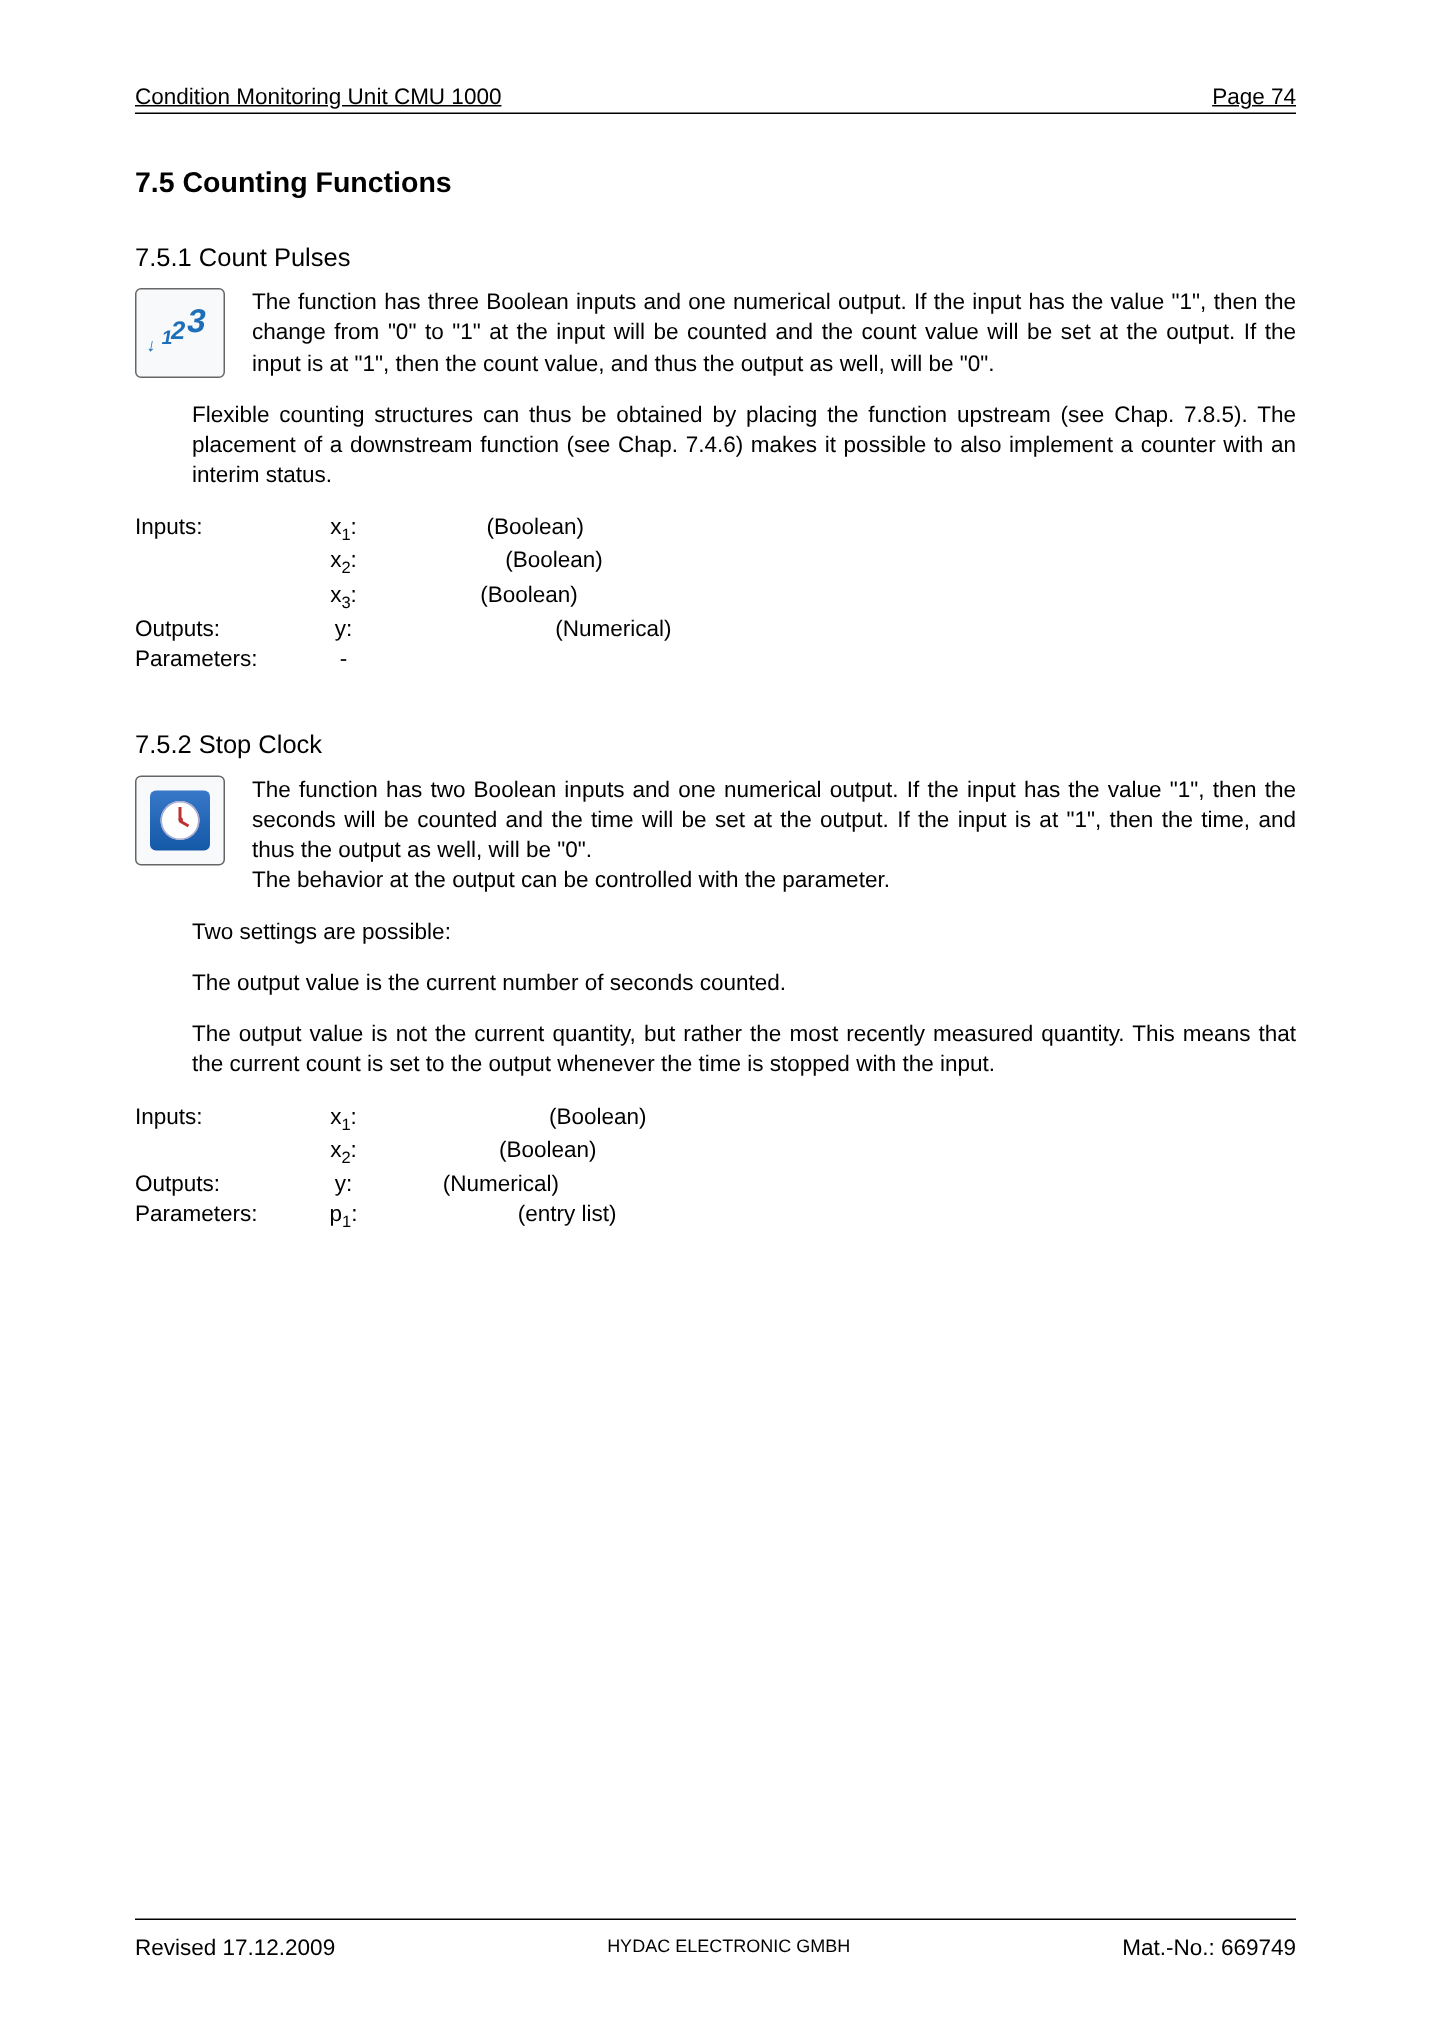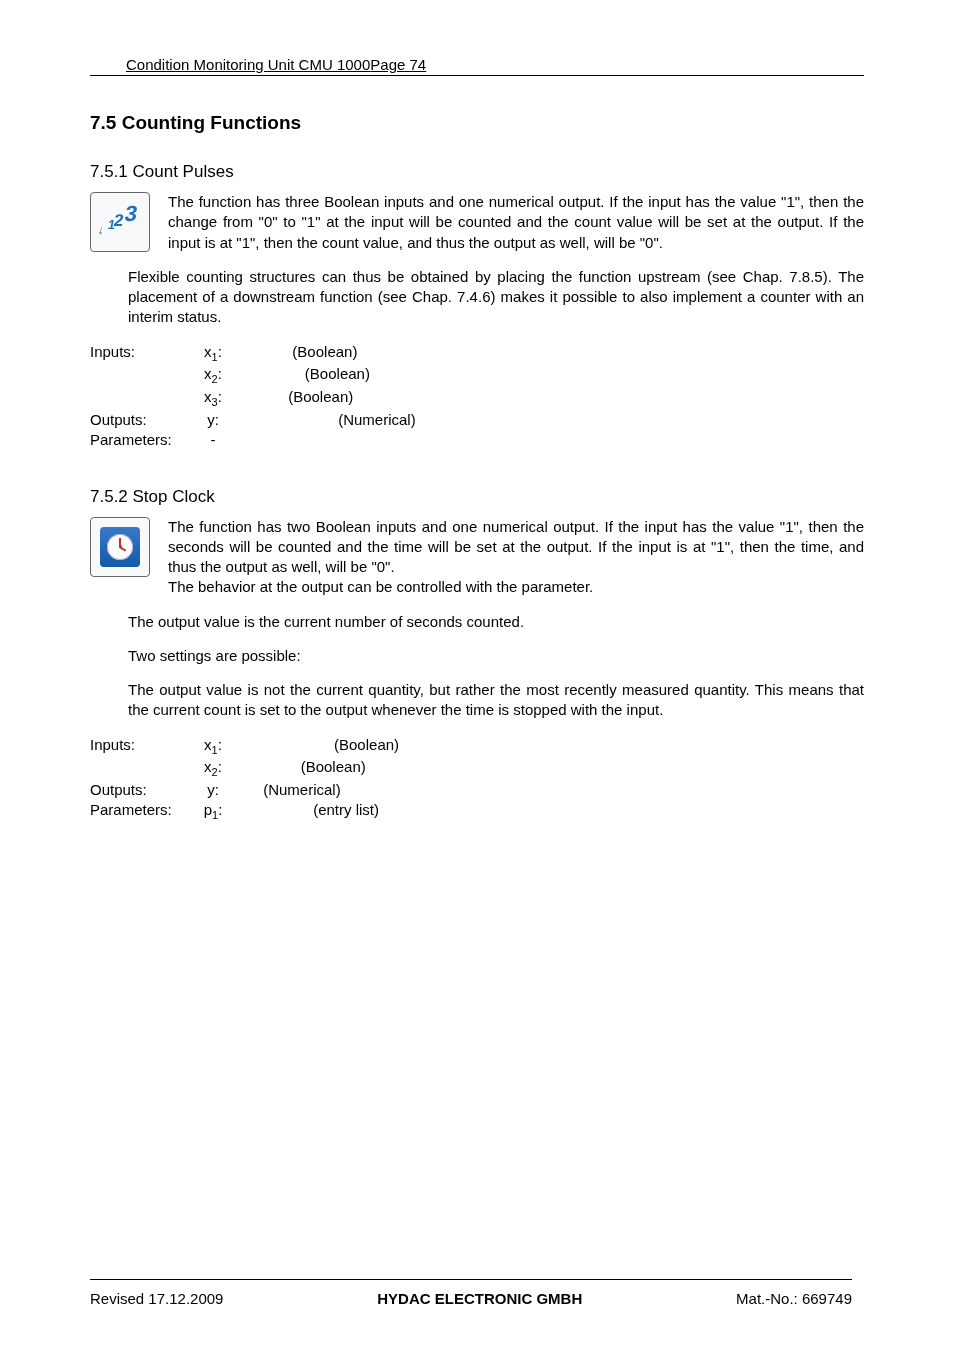--- a/index.html
+++ b/index.html
@@ -11,24 +11,23 @@
   }
   .page {
     width: 954px;
     height: 1351px;
     box-sizing: border-box;
     padding: 56px 90px 40px 90px;
     position: relative;
   }
   .header-line {
     display: flex;
-    justify-content: flex-start;
+    justify-content: space-between;
     font-size: 15px;
     margin-bottom: 2px;
-    margin-left: 36px;
   }
   .header-underline { text-decoration: underline; }
   .hr-top {
     border: none;
     border-top: 1px solid #000;
     margin-top: 2px;
     margin-bottom: 36px;
   }
   .h2 {
     font-size: 19px;
@@ -121,44 +120,44 @@
   .para-indent {
     margin-left: 38px;
     text-align: justify;
     line-height: 1.35;
     margin-bottom: 14px;
   }
   .io-table {
     margin-left: 0;
     margin-top: 6px;
   }
-  .io-row { display: flex; line-height: 1.35; }
+  .io-row { display: flex; line-height: 1.35; gap: 16px; }
   .io-lab { width: 102px; }
   .io-sym { width: 42px; text-align: center; }
   .io-sym sub { font-size: 11px; }
   .io-val { flex: 1; }
   .footer {
     position: absolute;
     left: 90px;
-    right: 102px;
+    right: 90px;
     bottom: 44px;
   }
   .foot-hr {
     border: none;
     border-top: 1px solid #000;
     margin-bottom: 10px;
   }
   .foot-line {
     display: flex;
     justify-content: space-between;
     font-size: 15px;
   }
   .foot-center {
-    font-weight: bold;
-    font-size: 15px;
+    font-weight: normal;
+    font-size: 12px;
   }
 </style>
 </head>
 <body>
 
 <div class="page">
 
   <div class="header-line">
     <span class="header-underline">Condition Monitoring Unit CMU 1000</span>
     <span class="header-underline">Page 74</span>
@@ -223,22 +222,22 @@
               <div class="clock-dot"></div>
             </div>
         </div>
       </div>
       <div class="desc-body">
         <span>The                  function has two Boolean inputs and one numerical output. If the                input has the value "1", then the seconds will be counted and the time will be set at the output. If the            input is at "1", then the time, and thus the output as well, will be "0".</span><br>
         <span>The behavior at the output can be controlled with the parameter.</span>
       </div>
     </div>
 
+    <div class="para-indent">Two settings are possible:</div>
     <div class="para-indent">The output value is the current number of seconds counted.</div>
-    <div class="para-indent">Two settings are possible:</div>
     <div class="para-indent">The output value is not the current quantity, but rather the most recently measured quantity. This means that the current count is set to the output whenever the time is stopped with the                  input.</div>
 
     <div class="io-table">
       <div class="io-row">
         <span class="io-lab">Inputs:</span>
         <span class="io-sym"><span>x</span><sub>1</sub>:</span>
         <span class="io-val">&nbsp;&nbsp;&nbsp;&nbsp;&nbsp;&nbsp;&nbsp;&nbsp;&nbsp;&nbsp;&nbsp;&nbsp;&nbsp;&nbsp;&nbsp;&nbsp;&nbsp;&nbsp;&nbsp;&nbsp;&nbsp;&nbsp;&nbsp;&nbsp;<span>(Boolean)</span></span>
       </div>
       <div class="io-row">
         <span class="io-lab"></span>

